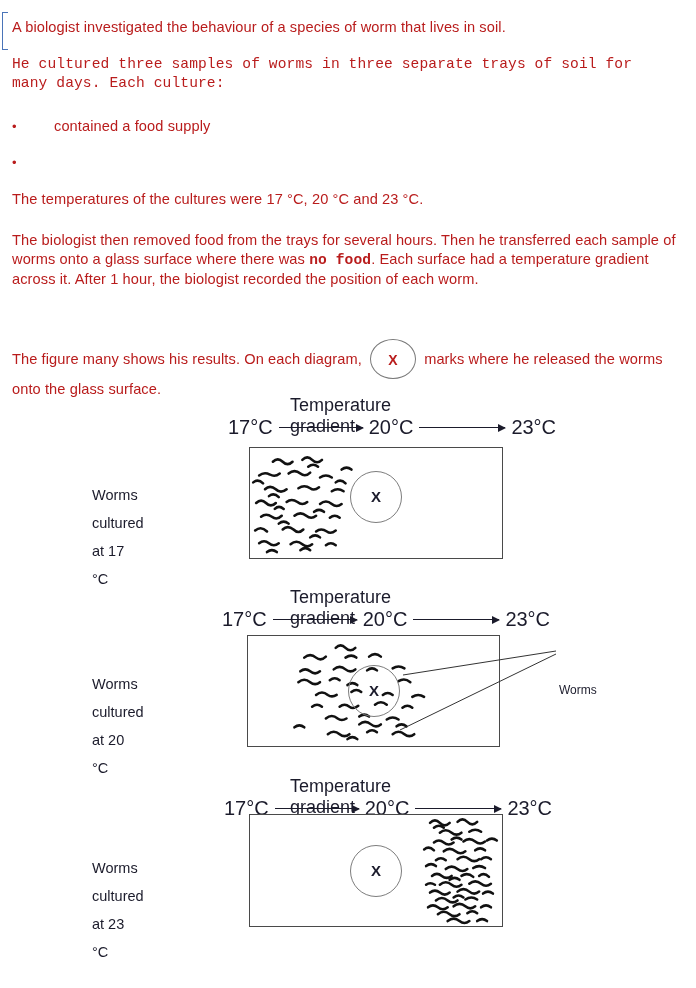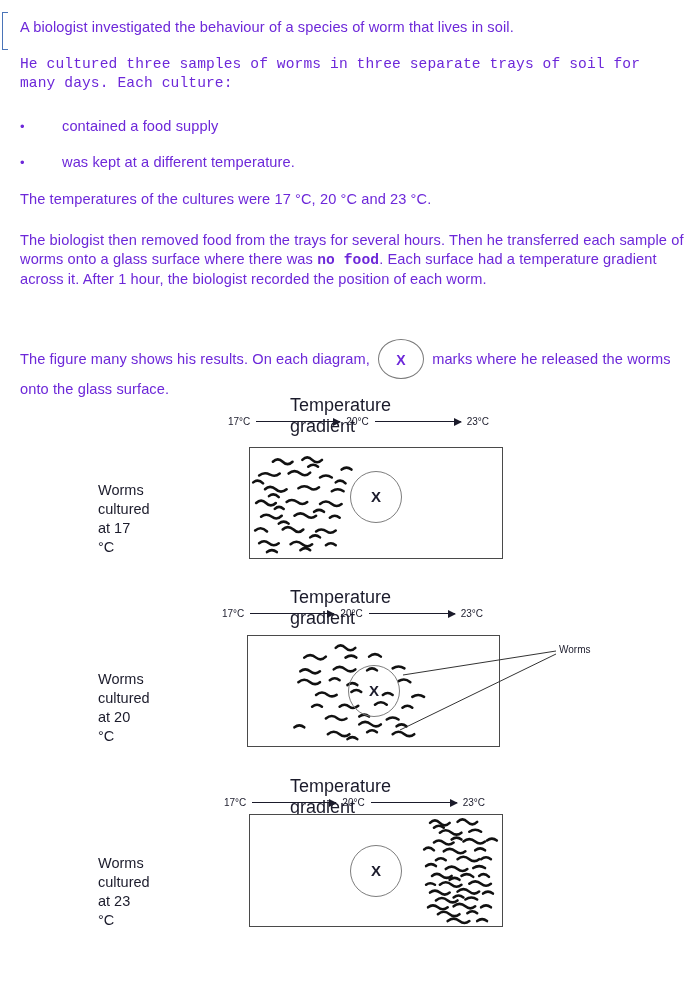--- a/index.html
+++ b/index.html
@@ -23,24 +23,24 @@
     top: 12px;
     width: 6px;
     height: 38px;
     border: 1px solid #4a74b8;
     border-right: none;
     box-sizing: border-box;
   }
 
   .prose {
     position: absolute;
-    left: 20px;
+    left: 12px;
     font-size: 14.6px;
     line-height: 19px;
-    color: #6d28d9;
+    color: #b91c1c;
     letter-spacing: 0.1px;
   }
 
   #para-intro   { top: 18px;  width: 650px; }
   #para-cultured{ top: 55px;  width: 650px; font-family: Liberation Mono, monospace; }
   #bullet-food  { top: 117px; width: 620px; }
   #bullet-temp  { top: 153px; width: 620px; }
   #para-temps   { top: 190px; width: 650px; }
   #para-removed { top: 231px; width: 665px; }
   #para-figure  { top: 340px; width: 670px; }
@@ -76,44 +76,44 @@
   
   .diagram {
     position: absolute;
   }
   #diagram-1 { left: 0; top: 395px; }
   #diagram-2 { left: 0; top: 580px; }
   #diagram-3 { left: 0; top: 772px; }
 
   .side-label {
     position: absolute;
-    left: 98px;
+    left: 92px;
     font-size: 14.5px;
-    line-height: 19px;
+    line-height: 28px;
     color: #1b1b2b;
     white-space: pre-line;
   }
   #diagram-1 .side-label { top: 86px; }
   #diagram-2 .side-label { top: 90px; }
   #diagram-3 .side-label { top: 82px; }
 
   .gradient-head {
     position: absolute;
     font-size: 18px;
     color: #1b1b2b;
   }
   #diagram-1 .gradient-title { left: 290px; top: 0px; }
   #diagram-2 .gradient-title { left: 290px; top: 7px; }
   #diagram-3 .gradient-title { left: 290px; top: 4px; }
 
   .gradient-axis {
     position: absolute;
     display: flex;
     align-items: center;
-    font-size: 10px;
+    font-size: 20px;
     color: #1b1b2b;
   }
   #diagram-1 .gradient-axis { left: 228px; top: 21px; }
   #diagram-2 .gradient-axis { left: 222px; top: 28px; }
   #diagram-3 .gradient-axis { left: 224px; top: 25px; }
 
   .arrow-line {
     position: relative;
     height: 1px;
     background: #1b1b2b;
@@ -163,22 +163,23 @@
     position: absolute;
     left: 0;
     top: 0;
     width: 100%;
     height: 100%;
     pointer-events: none;
   }
 
   .callout-label {
     position: absolute;
-    font-size: 10px;
-    color: #1b1b2b;
+    font-size: 12px;
+    color: #1b1b2b;
+    margin-top: 39px;
   }
   #diagram-2 .callout-label { left: 559px; top: 64px; }
 
   .callout-svg {
     position: absolute;
     left: 0;
     top: 0;
     pointer-events: none;
   }
 </style>
@@ -191,21 +192,20 @@
 
 <div class="prose" id="para-cultured">He cultured three samples of worms in three separate trays of soil for many days. Each culture:</div>
 
 <div class="prose bullet-row" id="bullet-food">
   <span class="bullet-dot">•</span>
   <span>contained a food supply</span>
 </div>
 
 <div class="prose bullet-row" id="bullet-temp">
   <span class="bullet-dot">•</span>
-  <span>was kept at a different temperature.</span>
 </div>
 
 <div class="prose" id="para-temps">The temperatures of the cultures were 17 °C, 20 °C and 23 °C.</div>
 
 <div class="prose" id="para-removed">
   <span>The biologist then removed food from the trays for several hours. Then he transferred each sample of worms onto a glass surface where there was </span><span class="bold">no food</span><span>. Each surface had a temperature gradient across it. After 1 hour, the biologist recorded the position of each worm.</span>
 </div>
 
 <div class="prose" id="para-figure">
   <span>The figure many shows his results. On each diagram,</span>

